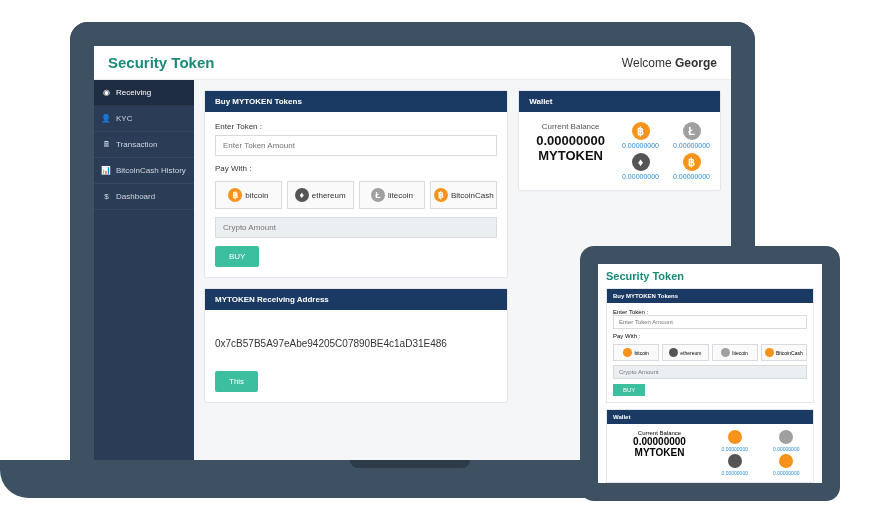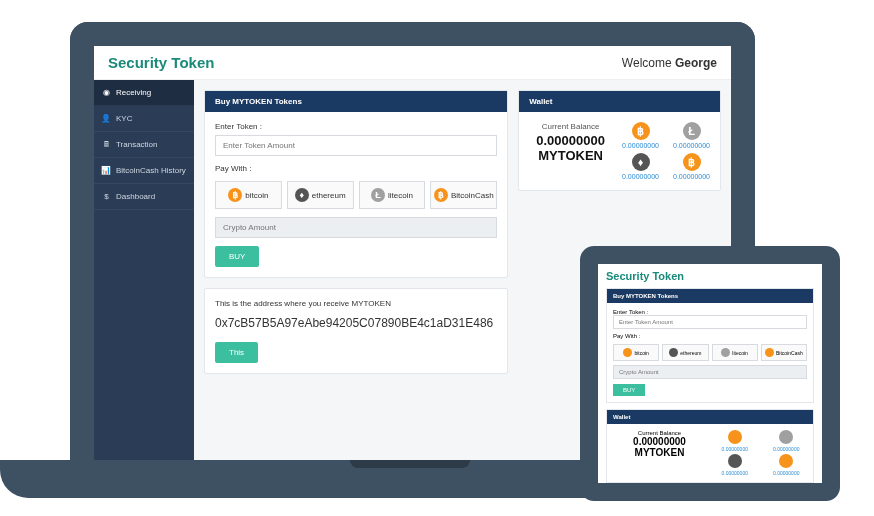--- a/index.html
+++ b/index.html
@@ -45,21 +45,21 @@
 
 .wallet-body { display: flex; gap: 10px; align-items: flex-start; }
 .wallet-balance { text-align: center; flex: 1; }
 .wallet-balance .lbl { font-size: 8px; color: #555; }
 .wallet-balance .amt { font-size: 13px; font-weight: bold; color: #111; margin-top: 2px; }
 .wallet-coins { display: grid; grid-template-columns: 1fr 1fr; gap: 4px 14px; flex: 1; }
 .wcoin { text-align: center; }
 .wcoin .coin-circle { width: 18px; height: 18px; font-size: 11px; margin: 0 auto; }
 .wcoin .val { color: #2a8cd6; font-size: 7px; margin-top: 2px; }
 
-.addr { font-size: 12px; margin: 8px 0; word-break: break-all; }
+.addr { font-size: 10px; margin: 18px 0; word-break: break-all; }
 
 
 .tablet-frame { position: absolute; top: 246px; left: 580px; width: 260px; height: 255px; border: 18px solid #3e5163; border-radius: 14px; background: #fff; overflow: hidden; }
 
 .t-app { font-size: 6px; padding: 6px 8px; height: 100%; overflow: hidden; }
 .t-brand { color: #1a8a7a; font-size: 11px; font-weight: bold; margin-bottom: 6px; }
 .t-card-header { background: #1b3a63; color: #fff; padding: 4px 6px; font-size: 6px; font-weight: bold; }
 .t-card { border: 1px solid #e3e6ea; margin-bottom: 6px; }
 .t-card-body { padding: 6px; }
 .t-input { width: 100%; border: 1px solid #d7dbe0; padding: 3px 5px; font-size: 6px; color: #888; }
@@ -137,22 +137,22 @@
                   <span class="coin-circle bch">฿</span>
                   <span>BitcoinCash</span>
                 </div>
               </div>
               <input class="input readonly" style="margin-top: 8px;" readonly="" placeholder="Crypto Amount">
               <button class="btn btn-green">BUY</button>
             </div>
           </div>
 
           <div class="card">
+            <div class="card-header">MYTOKEN Receiving Address</div>
             <div class="card-body">
-              <div>This is the address where you receive MYTOKEN</div>
               <div class="addr">0x7cB57B5A97eAbe94205C07890BE4c1aD31E486</div>
               <button class="btn btn-green" style="margin-top:4px;">This</button>
             </div>
           </div>
 
         </div>
 
         <div class="col-right">
           <div class="card">
             <div class="card-header">Wallet</div>

